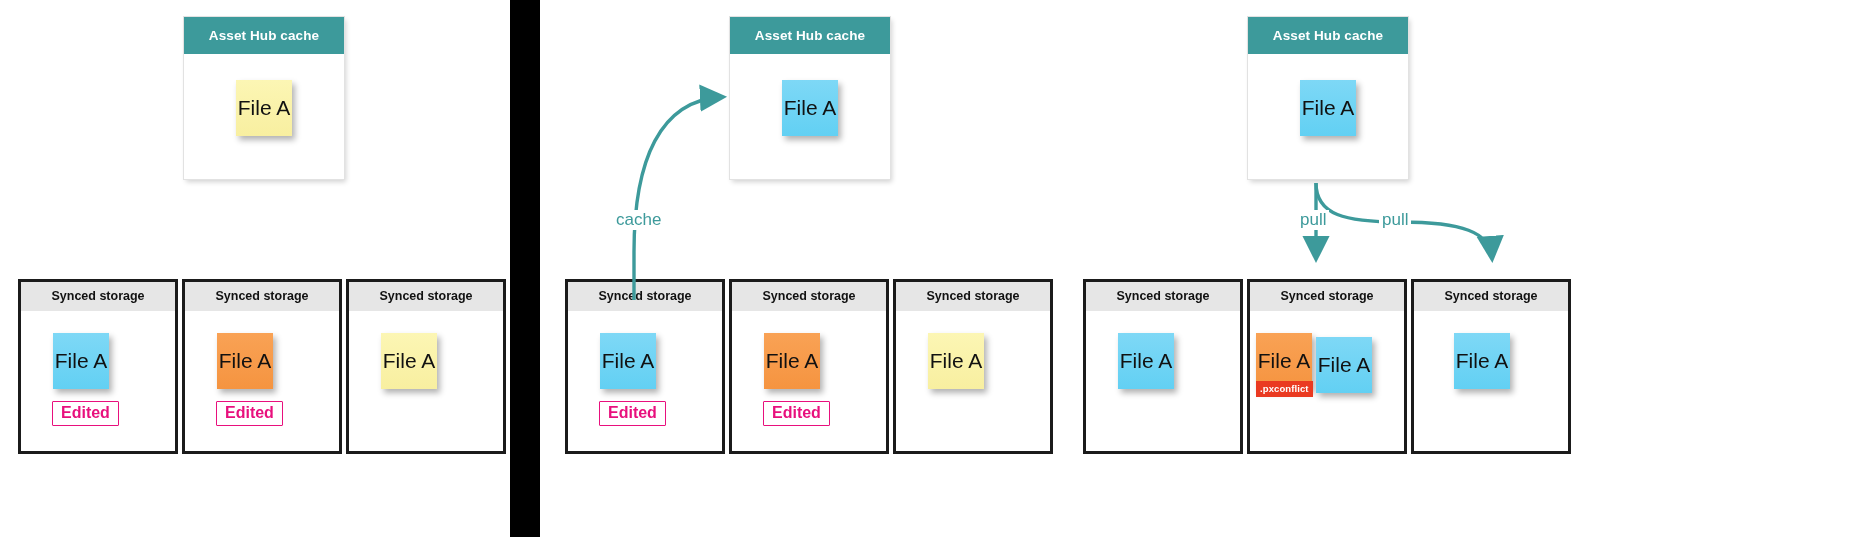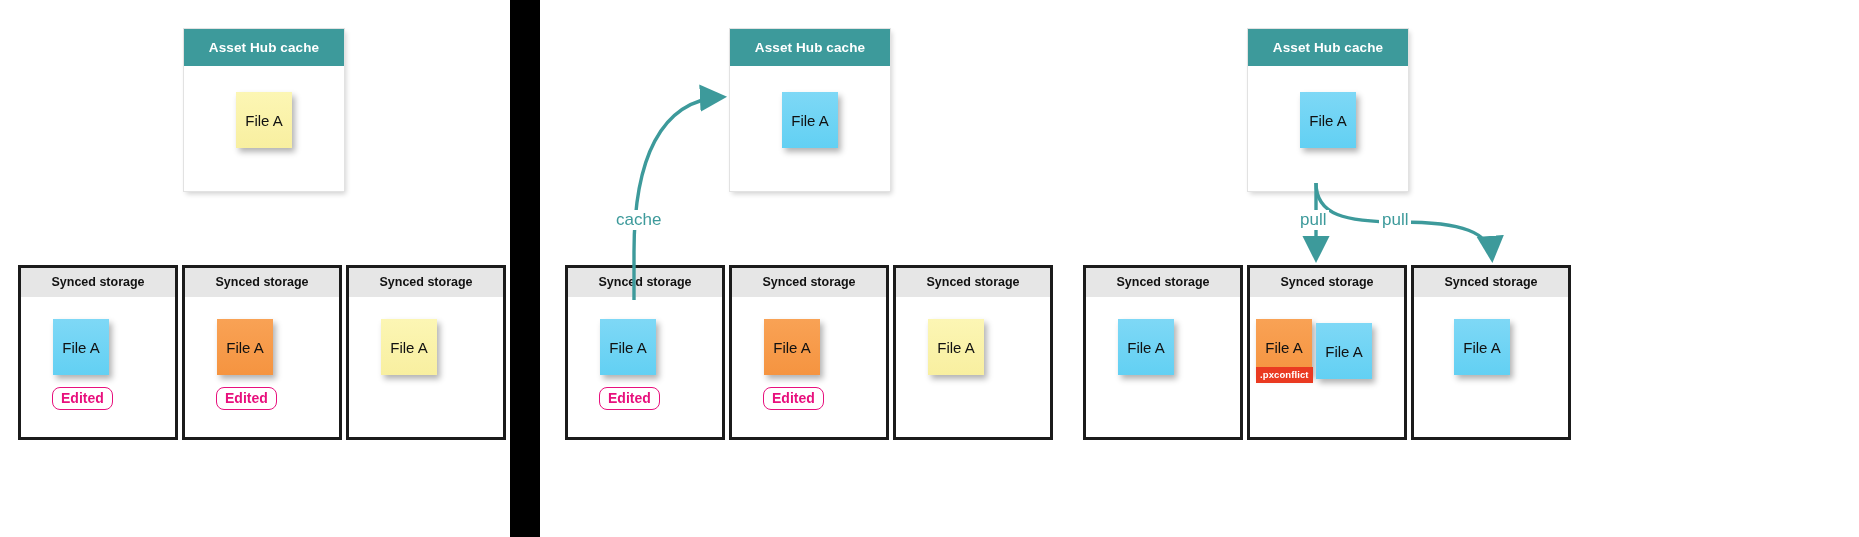--- a/index.html
+++ b/index.html
@@ -3,42 +3,42 @@
 <meta charset="utf-8">
 <style>
   html,body{margin:0;padding:0;background:#ffffff;}
   body{font-family:"Liberation Sans", sans-serif;}
   #stage{position:relative;width:1859px;height:537px;background:#ffffff;overflow:hidden;}
 
   .divider{position:absolute;top:0;width:30px;height:537px;background:#000000;}
 
   
   .hub{position:absolute;width:160px;background:#ffffff;
-       box-shadow:0 0 0 1px #e2e2e2, 2px 3px 5px rgba(0,0,0,.18);margin-top:12px;}
+       box-shadow:0 0 0 1px #e2e2e2, 2px 3px 5px rgba(0,0,0,.18);}
   .hub-head{background:#3d9a9b;color:#ffffff;font-weight:bold;font-size:13.5px;
             text-align:center;padding:11px 0 11px;letter-spacing:.1px;}
   .hub-body{height:125px;position:relative;background:#fff;}
 
   
   .store{position:absolute;width:160px;height:175px;background:#ffffff;
-         border:3.5px solid #1b1b1b;box-sizing:border-box;}
+         border:3.5px solid #1b1b1b;box-sizing:border-box;margin-top:14px;}
   .store-head{background:#e6e6e6;color:#111;font-weight:bold;font-size:12.5px;
               text-align:center;padding:7px 0 8px;}
   .store-body{position:relative;height:calc(100% - 32px);}
 
   
   .note{position:absolute;width:56px;height:56px;display:flex;align-items:center;
-        justify-content:center;font-size:15px;color:#111;
+        justify-content:center;font-size:21px;color:#111;
         box-shadow:3px 4px 6px rgba(0,0,0,.30);}
   .note.yellow{background:#faf3a6;background-image:linear-gradient(180deg,#fcf6b4 0%,#f8efa0 100%);}
   .note.blue{background:#6ed3f4;background-image:linear-gradient(180deg,#7ed8f6 0%,#62d0f3 100%);}
   .note.orange{background:#f79b48;background-image:linear-gradient(180deg,#f9a255 0%,#f59440 100%);}
 
   .badge-edited{position:absolute;border:1.6px solid #e8107d;color:#e8107d;
-       font-weight:bold;font-size:14px;border-radius:8px;padding:2px 8px 3px;
+       font-weight:bold;font-size:16px;border-radius:1px;padding:2px 8px 3px;
        background:#fff;white-space:nowrap;}
   .badge-conflict{position:absolute;background:#ea3a21;color:#ffffff;font-weight:bold;
        font-size:9.5px;padding:2px 4px 3px;white-space:nowrap;letter-spacing:.1px;}
 
   .arrowlayer{position:absolute;left:0;top:0;width:1859px;height:537px;
               pointer-events:none;overflow:visible;}
   .alabel{position:absolute;color:#3d9a9b;font-size:17px;white-space:nowrap;}
 </style>
 </head>
 <body>

